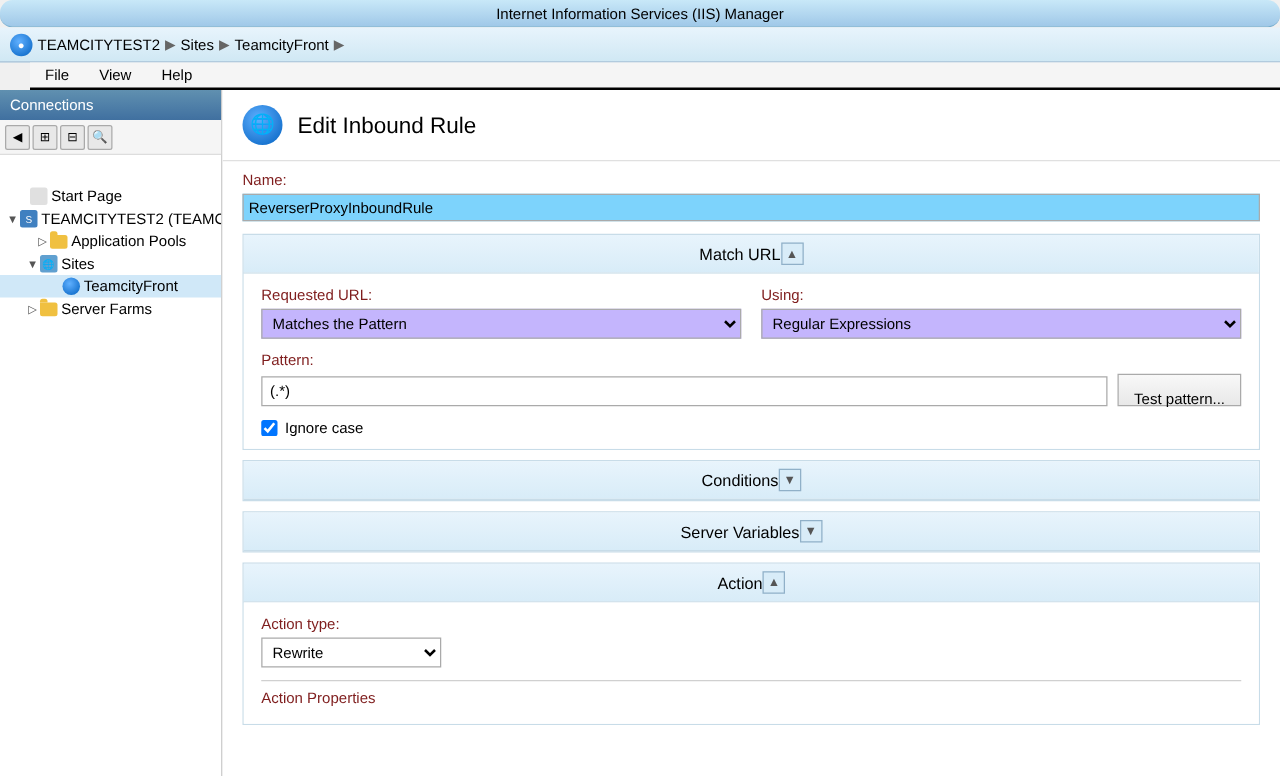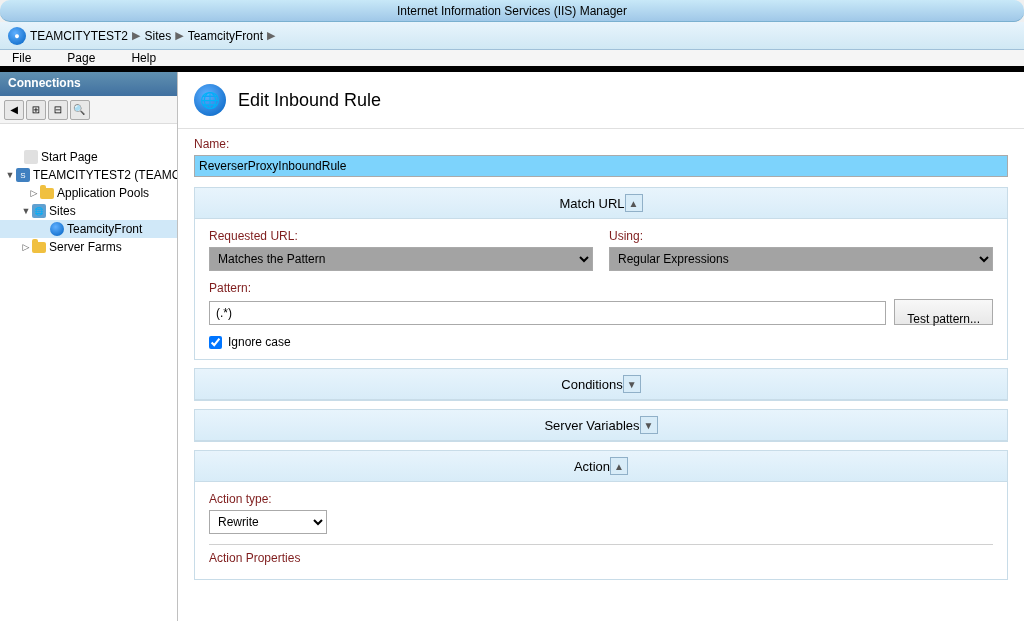--- a/index.html
+++ b/index.html
@@ -49,22 +49,23 @@
       font-size: 11px;
     }
 
     
     .menu-bar {
       background: #f5f5f5;
       height: 22px;
       display: flex;
       align-items: center;
       padding: 0 4px;
-      gap: 20px;
-      border-bottom: 6px solid #000000;
+      gap: 8px;
+      border-bottom: 2px solid #000000;
+      margin-left: 24px;
     }
     .menu-item {
       padding: 2px 8px;
       font-size: 12px;
       cursor: pointer;
     }
 
     
     .main-layout {
       display: flex;
@@ -75,25 +76,25 @@
     .sidebar {
       width: 178px;
       background: #fff;
       border-right: 1px solid #c0c0c0;
       overflow: hidden;
     }
     .sidebar-header {
       background: linear-gradient(to bottom, #6090b0, #4070a0);
       color: white;
       font-size: 12px;
-      font-weight: bold;
+      font-weight: normal;
       padding: 4px 8px;
       height: 24px;
       display: flex;
-      align-items: flex-start;
+      align-items: center;
     }
     .sidebar-toolbar {
       background: #f5f5f5;
       height: 28px;
       display: flex;
       align-items: center;
       padding: 0 4px;
       gap: 2px;
       border-bottom: 1px solid #ddd;
     }
@@ -281,21 +282,21 @@
       gap: 16px;
       margin-bottom: 10px;
     }
     .form-col {
       flex: 1;
     }
 
     select.form-select {
       height: 24px;
       border: 1px solid #aaa;
-      background: #a3a3a3;
+      background: #c4b5fd;
       font-size: 12px;
       padding: 2px 4px;
       width: 100%;
       cursor: pointer;
     }
 
     .pattern-row {
       display: flex;
       gap: 8px;
       align-items: flex-end;
@@ -328,21 +329,21 @@
       height: 13px;
     }
 
     
     .action-select-row {
       display: flex;
       gap: 8px;
       align-items: center;
     }
     .action-select {
-      width: 118px;
+      width: 144px;
       height: 24px;
       border: 1px solid #aaa;
       background: white;
       font-size: 12px;
       padding: 2px 4px;
     }
   </style>
 </head>
 <body>
 
@@ -355,21 +356,21 @@
   <span class="breadcrumb-text">TEAMCITYTEST2</span>
   <span class="separator">▶</span>
   <span class="breadcrumb-text">Sites</span>
   <span class="separator">▶</span>
   <span class="breadcrumb-text">TeamcityFront</span>
   <span class="separator">▶</span>
 </div>
 
 <div class="menu-bar">
   <div class="menu-item">File</div>
-  <div class="menu-item">Page</div>
+  <div class="menu-item">View</div>
   <div class="menu-item">Help</div>
 </div>
 
 <div class="main-layout">
 
   <div class="sidebar">
     <div class="sidebar-header">
       <span>Connections</span>
     </div>
     <div class="sidebar-toolbar">

